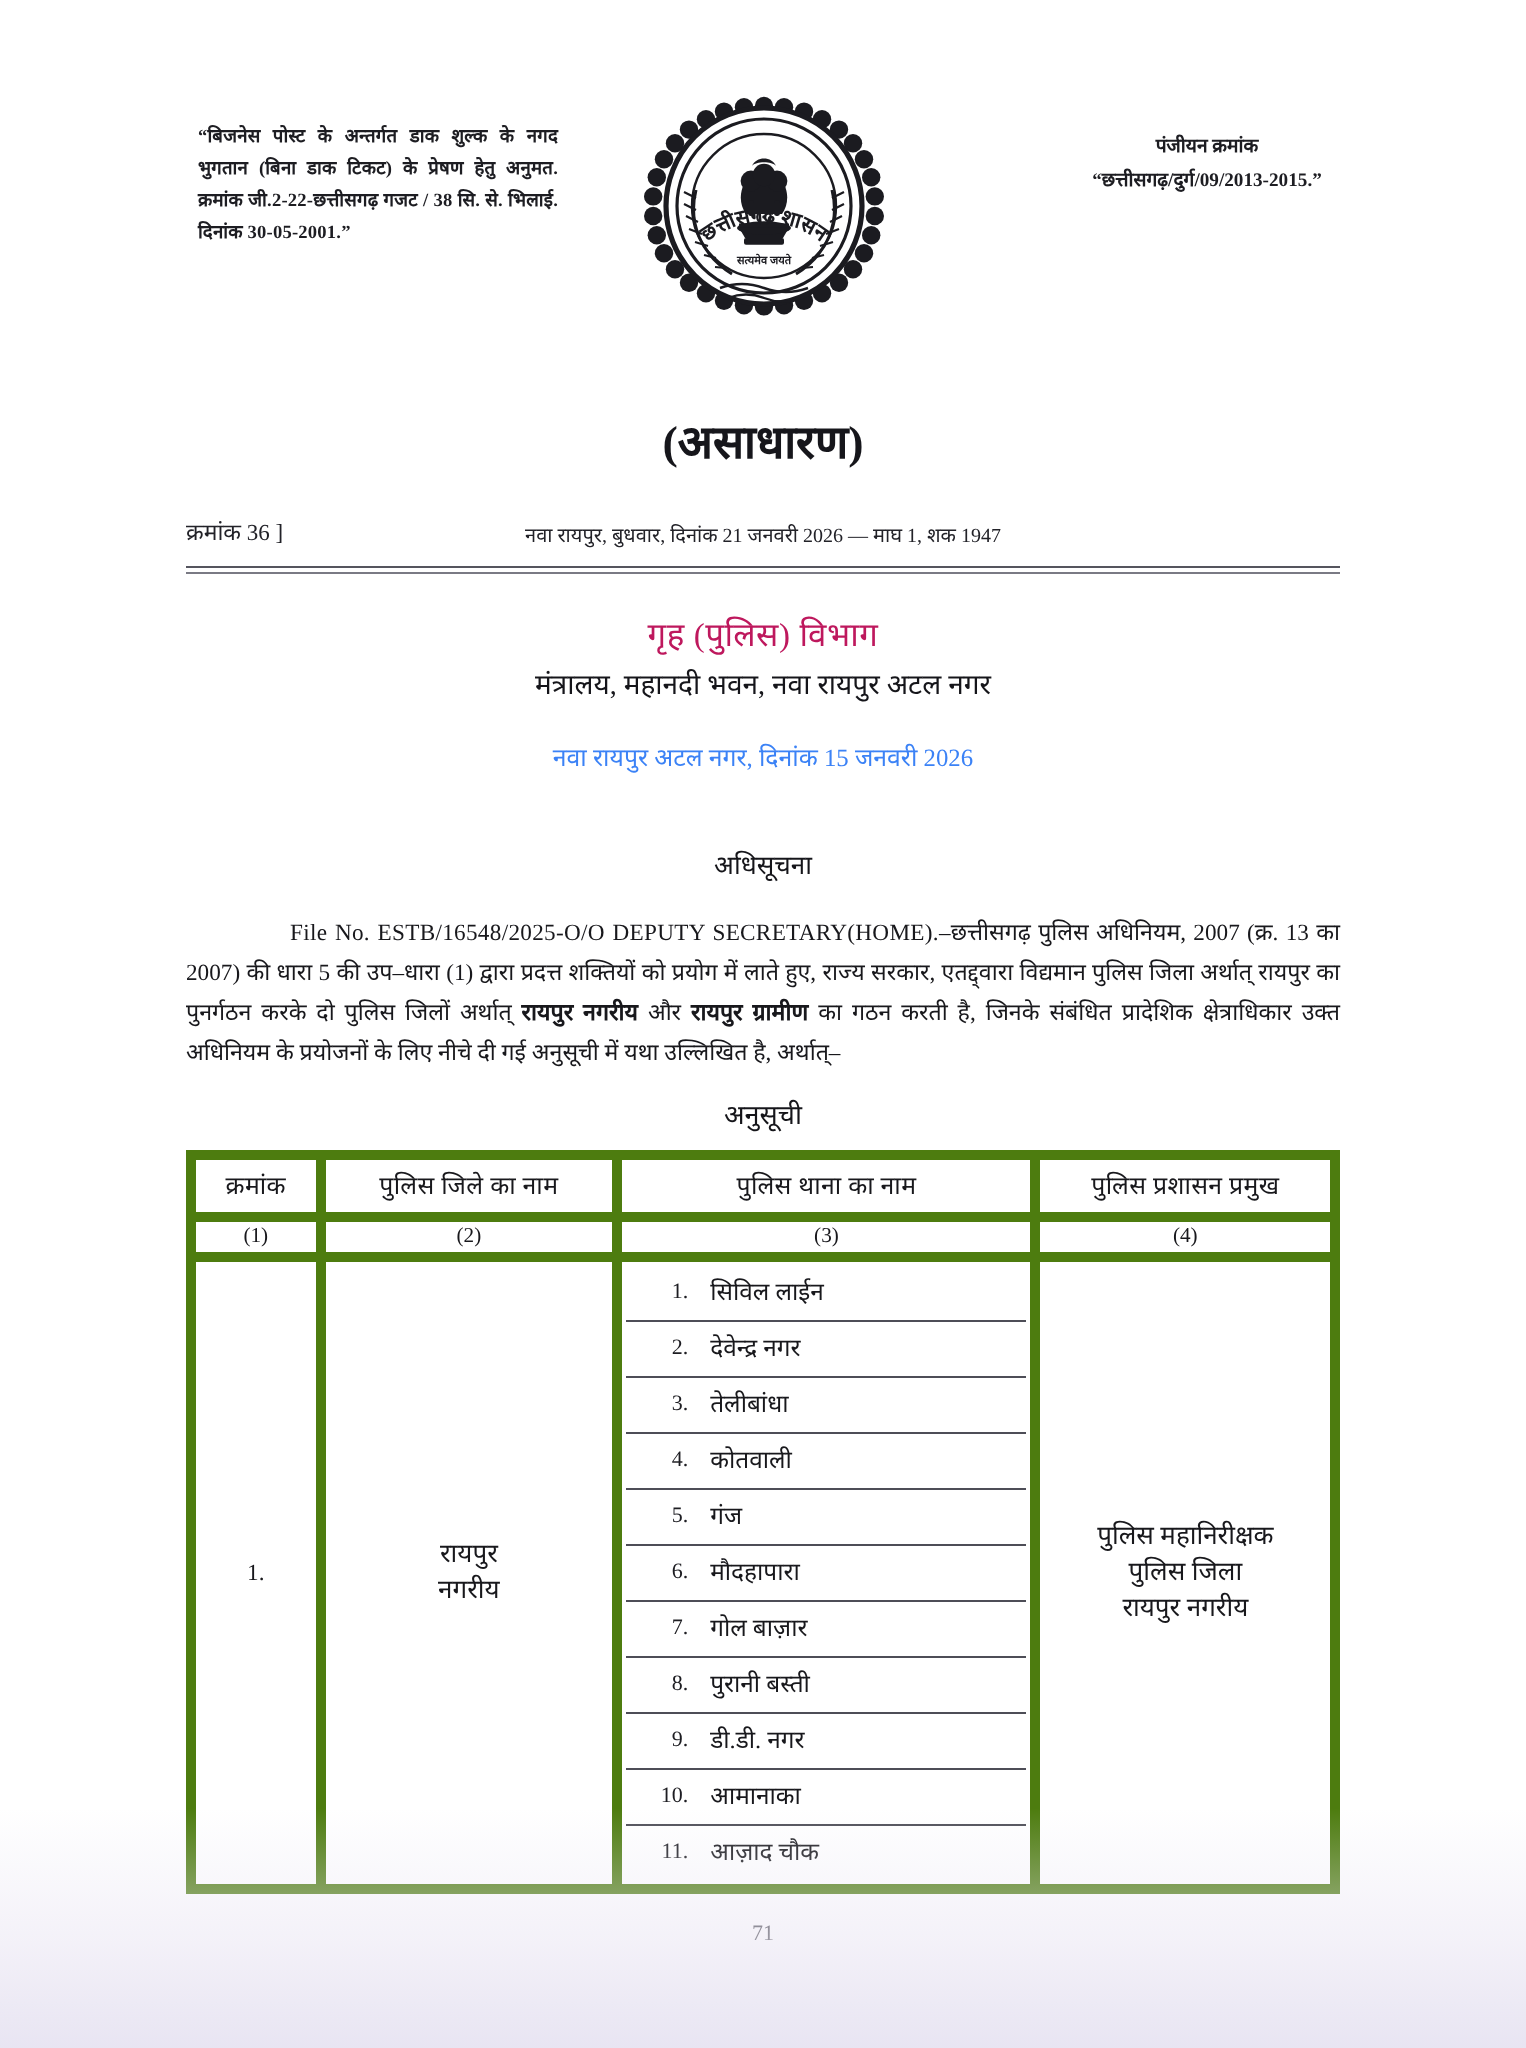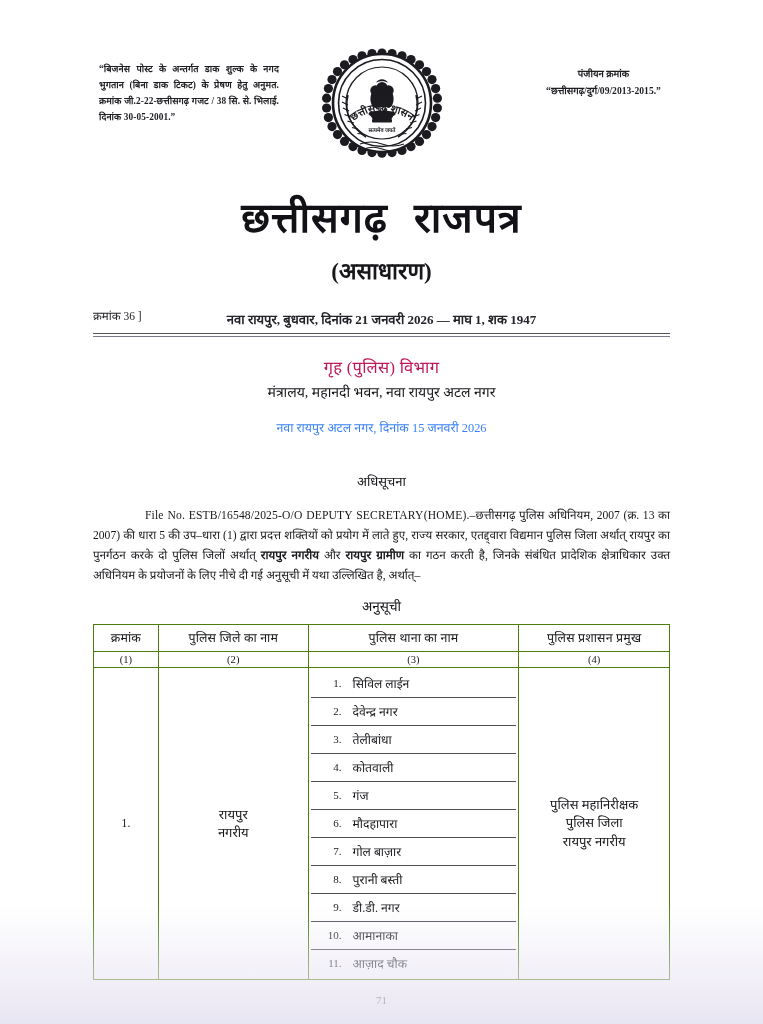--- a/index.html
+++ b/index.html
@@ -97,22 +97,22 @@
     height: 22px;
   }
   .issue-no {
     position: absolute; left: 0; top: 0;
     font-size: 11.5px;
     font-weight: 400;
     color: #222228;
   }
   .issue-mid {
     text-align: center;
-    font-size: 13px;
-    font-weight: 700;
+    font-size: 10px;
+    font-weight: 400;
     color: #222228;
     padding-top: 2px;
   }
   .rule-double {
     margin: 3px 93px 0 93px;
     border-top: 1.3px solid #55555e;
     height: 4px;
   }
   .rule-double::after {
     content: "";
@@ -163,21 +163,21 @@
 
   
   .tbl-wrap { margin: 0 93px 0 93px; }
   table.sched {
     width: 100%;
     border-collapse: collapse;
     font-size: 11.4px;
     color: #18181c;
   }
   table.sched, table.sched th, table.sched td {
-    border: 1px solid #4d7c0f;
+    border: 5px solid #4d7c0f;
   }
   table.sched th {
     font-weight: 400;
     padding: 4px 3px 5px 3px;
     text-align: center;
     font-size: 12.4px;
     letter-spacing: .2px;
   }
   table.sched td { padding: 2px; text-align: center; vertical-align: middle; }
   td.colnum { font-size: 10.6px; padding: 3px 2px 4px 2px; }
@@ -328,23 +328,20 @@
         <text x="62" y="87" text-anchor="middle" font-family="'Liberation Serif', serif" font-size="5.6" font-weight="700" fill="#1b1b20">सत्यमेव जयते</text>
 
         <g stroke="#1b1b20" stroke-width="1.2" fill="none">
           <path d="M40,99 q11,-4 22,0 q11,4 22,0"></path>
           <path d="M44,104 q9,-3.5 18,0 q9,3.5 18,0"></path>
         </g>
       </svg>
     </div>
   </div>
 
-  <div class="gz-title">
-    <span>छत्तीसगढ़</span><span class="sp"></span><span>राजपत्र</span>
-  </div>
   <div class="gz-sub1">(असाधारण)</div>
 
   <div class="issue-bar">
     <div class="issue-no">क्रमांक 36 ]</div>
     <div class="issue-mid">नवा रायपुर,  बुधवार, दिनांक 21 जनवरी 2026 — माघ 1, शक 1947</div>
   </div>
   <div class="rule-double"></div>
 
   <div class="dept">
     <div class="dept-1">गृह (पुलिस) विभाग</div>

